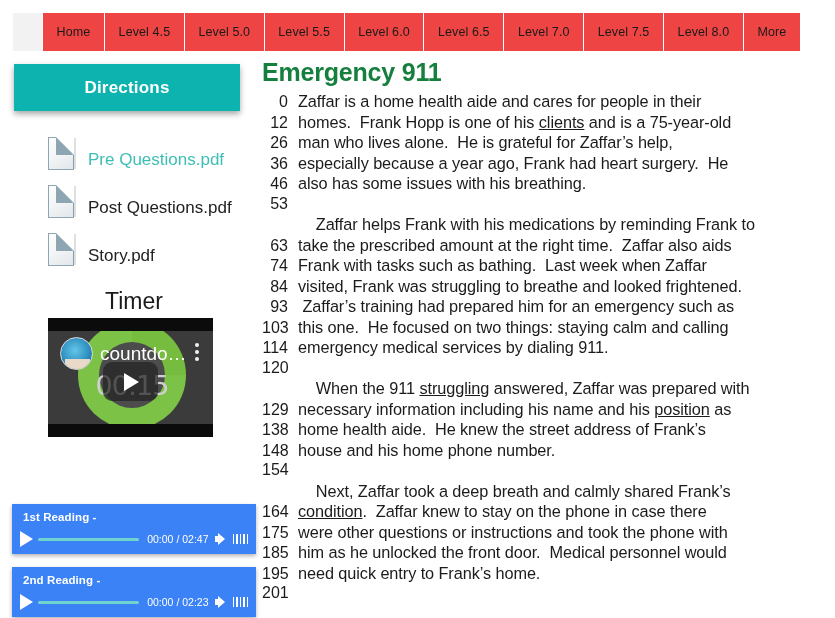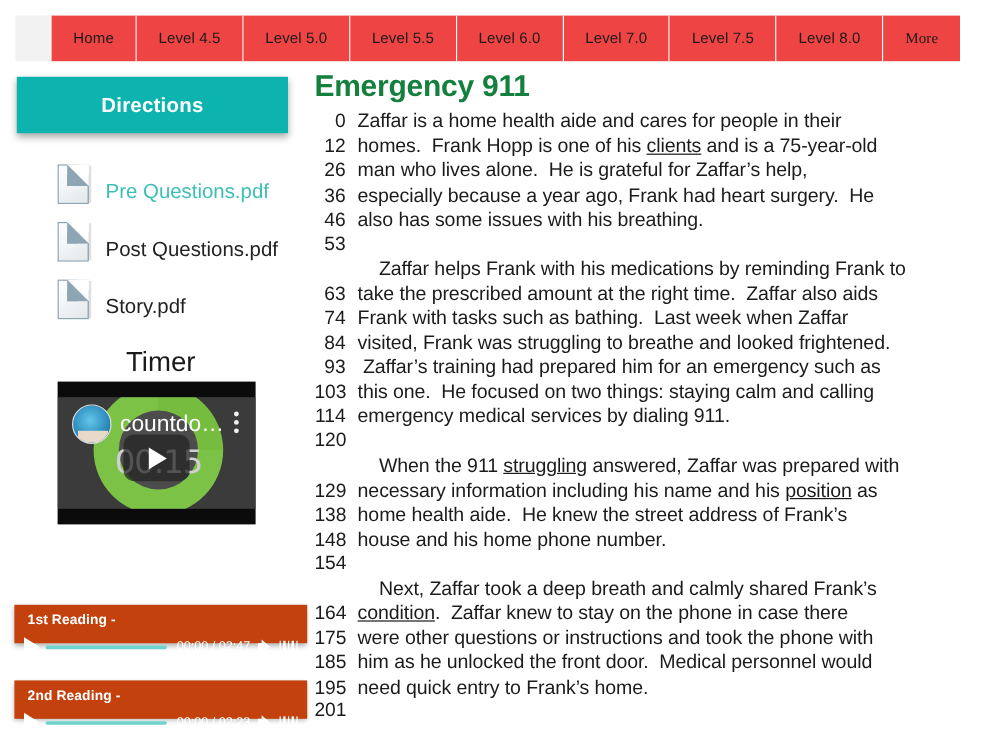--- a/index.html
+++ b/index.html
@@ -29,21 +29,21 @@
     height: 100%;
     background: #ef4444;
     border-right: 1px solid #ffffff;
     display: flex; align-items: center; justify-content: center;
     font-size: 12.5px;
     color: #1a1a1a;
     letter-spacing: .1px;
     cursor: pointer;
     white-space: nowrap;
   }
-  .nav-item:last-child { border-right: none; font-family: Liberation Serif, serif; }
+  .nav-item:last-child { border-right: none; }
 
   
   #sidebar {
     position: absolute;
     left: 0; top: 60px;
     width: 268px; height: 558px;
   }
   #directions-btn {
     position: absolute;
     left: 14px; top: 4px;
@@ -185,22 +185,22 @@
     left: 21px; top: 11px;
     border-style: solid;
     border-width: 9px 0 9px 15px;
     border-color: transparent transparent transparent #ffffff;
   }
 
   
   .audio-player {
     position: absolute;
     left: 12px;
-    width: 244px; height: 32px;
-    background: #c2410c;
+    width: 244px; height: 50px;
+    background: #3b82f6;
     color: #ffffff;
     box-shadow: 0 2px 4px rgba(0,0,0,.3);
   }
   .audio-label {
     position: absolute;
     left: 11px; top: 7px;
     font-size: 11.5px;
     font-weight: 600;
     letter-spacing: .1px;
   }
@@ -318,20 +318,23 @@
       <span>Level 4.5</span>
     </div>
     <div class="nav-item">
       <span>Level 5.0</span>
     </div>
     <div class="nav-item">
       <span>Level 5.5</span>
     </div>
     <div class="nav-item">
       <span>Level 6.0</span>
+    </div>
+    <div class="nav-item">
+      <span>Level 6.5</span>
     </div>
     <div class="nav-item">
       <span>Level 7.0</span>
     </div>
     <div class="nav-item">
       <span>Level 7.5</span>
     </div>
     <div class="nav-item">
       <span>Level 8.0</span>
     </div>

